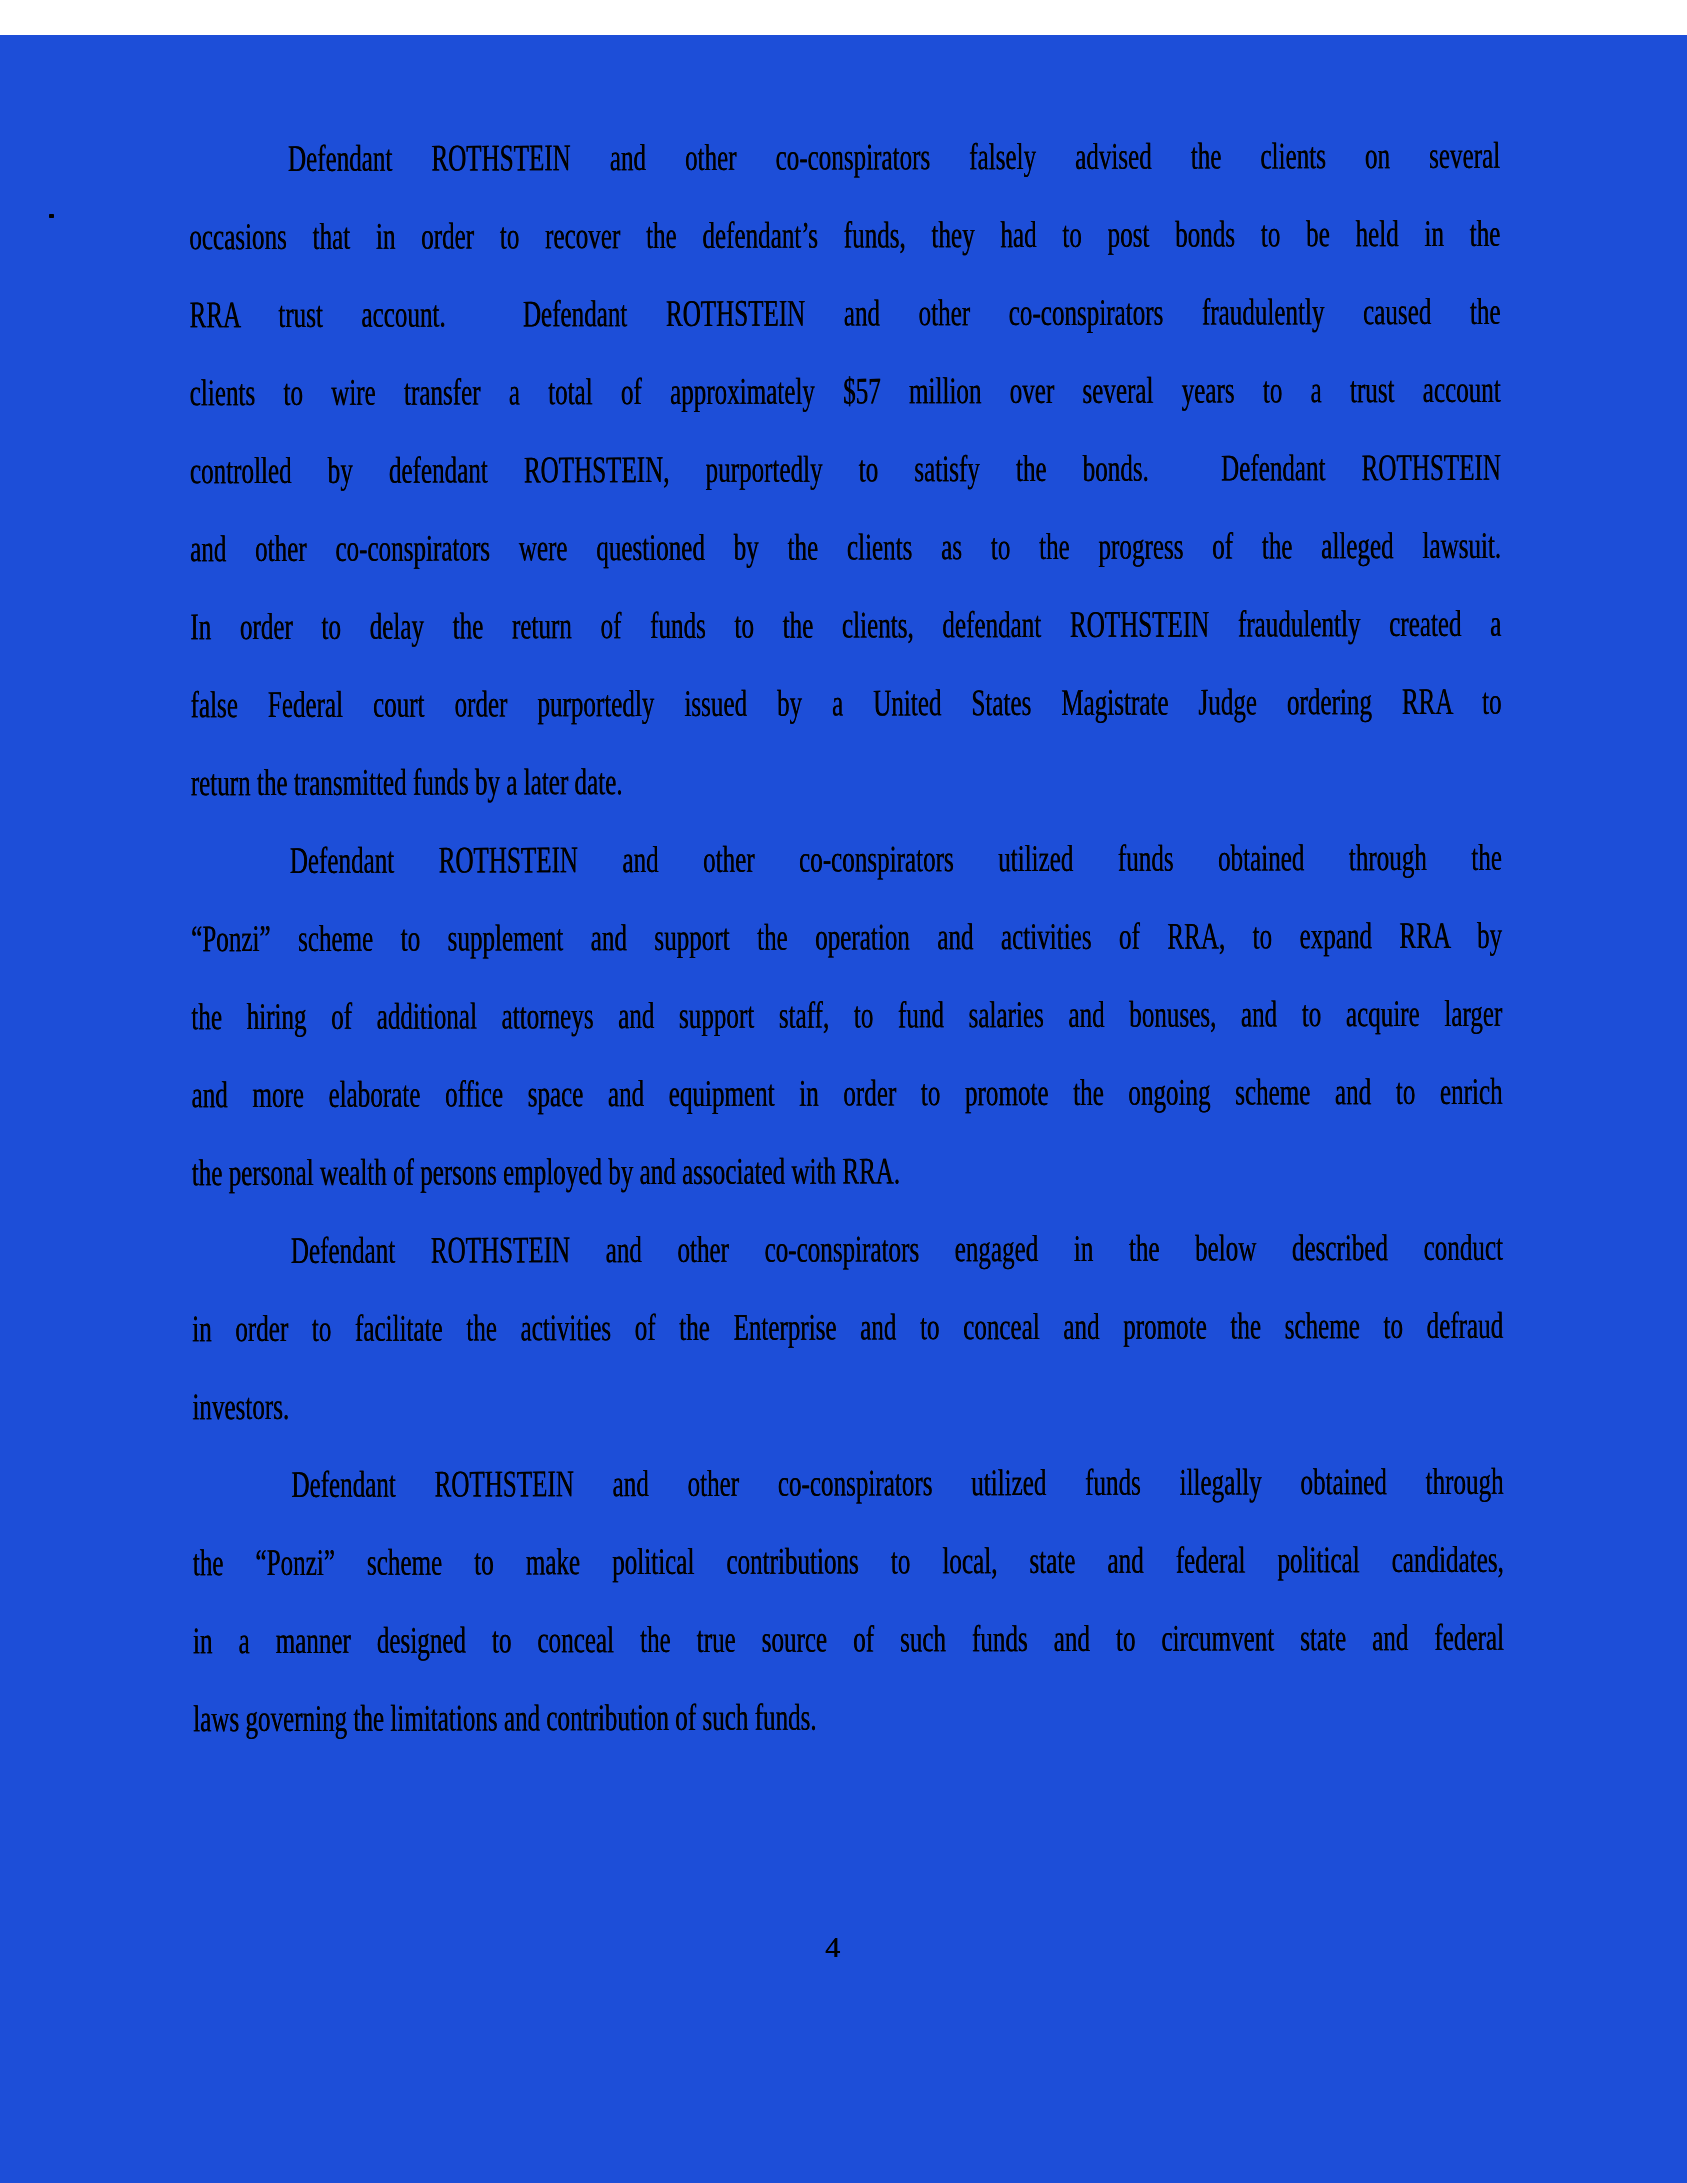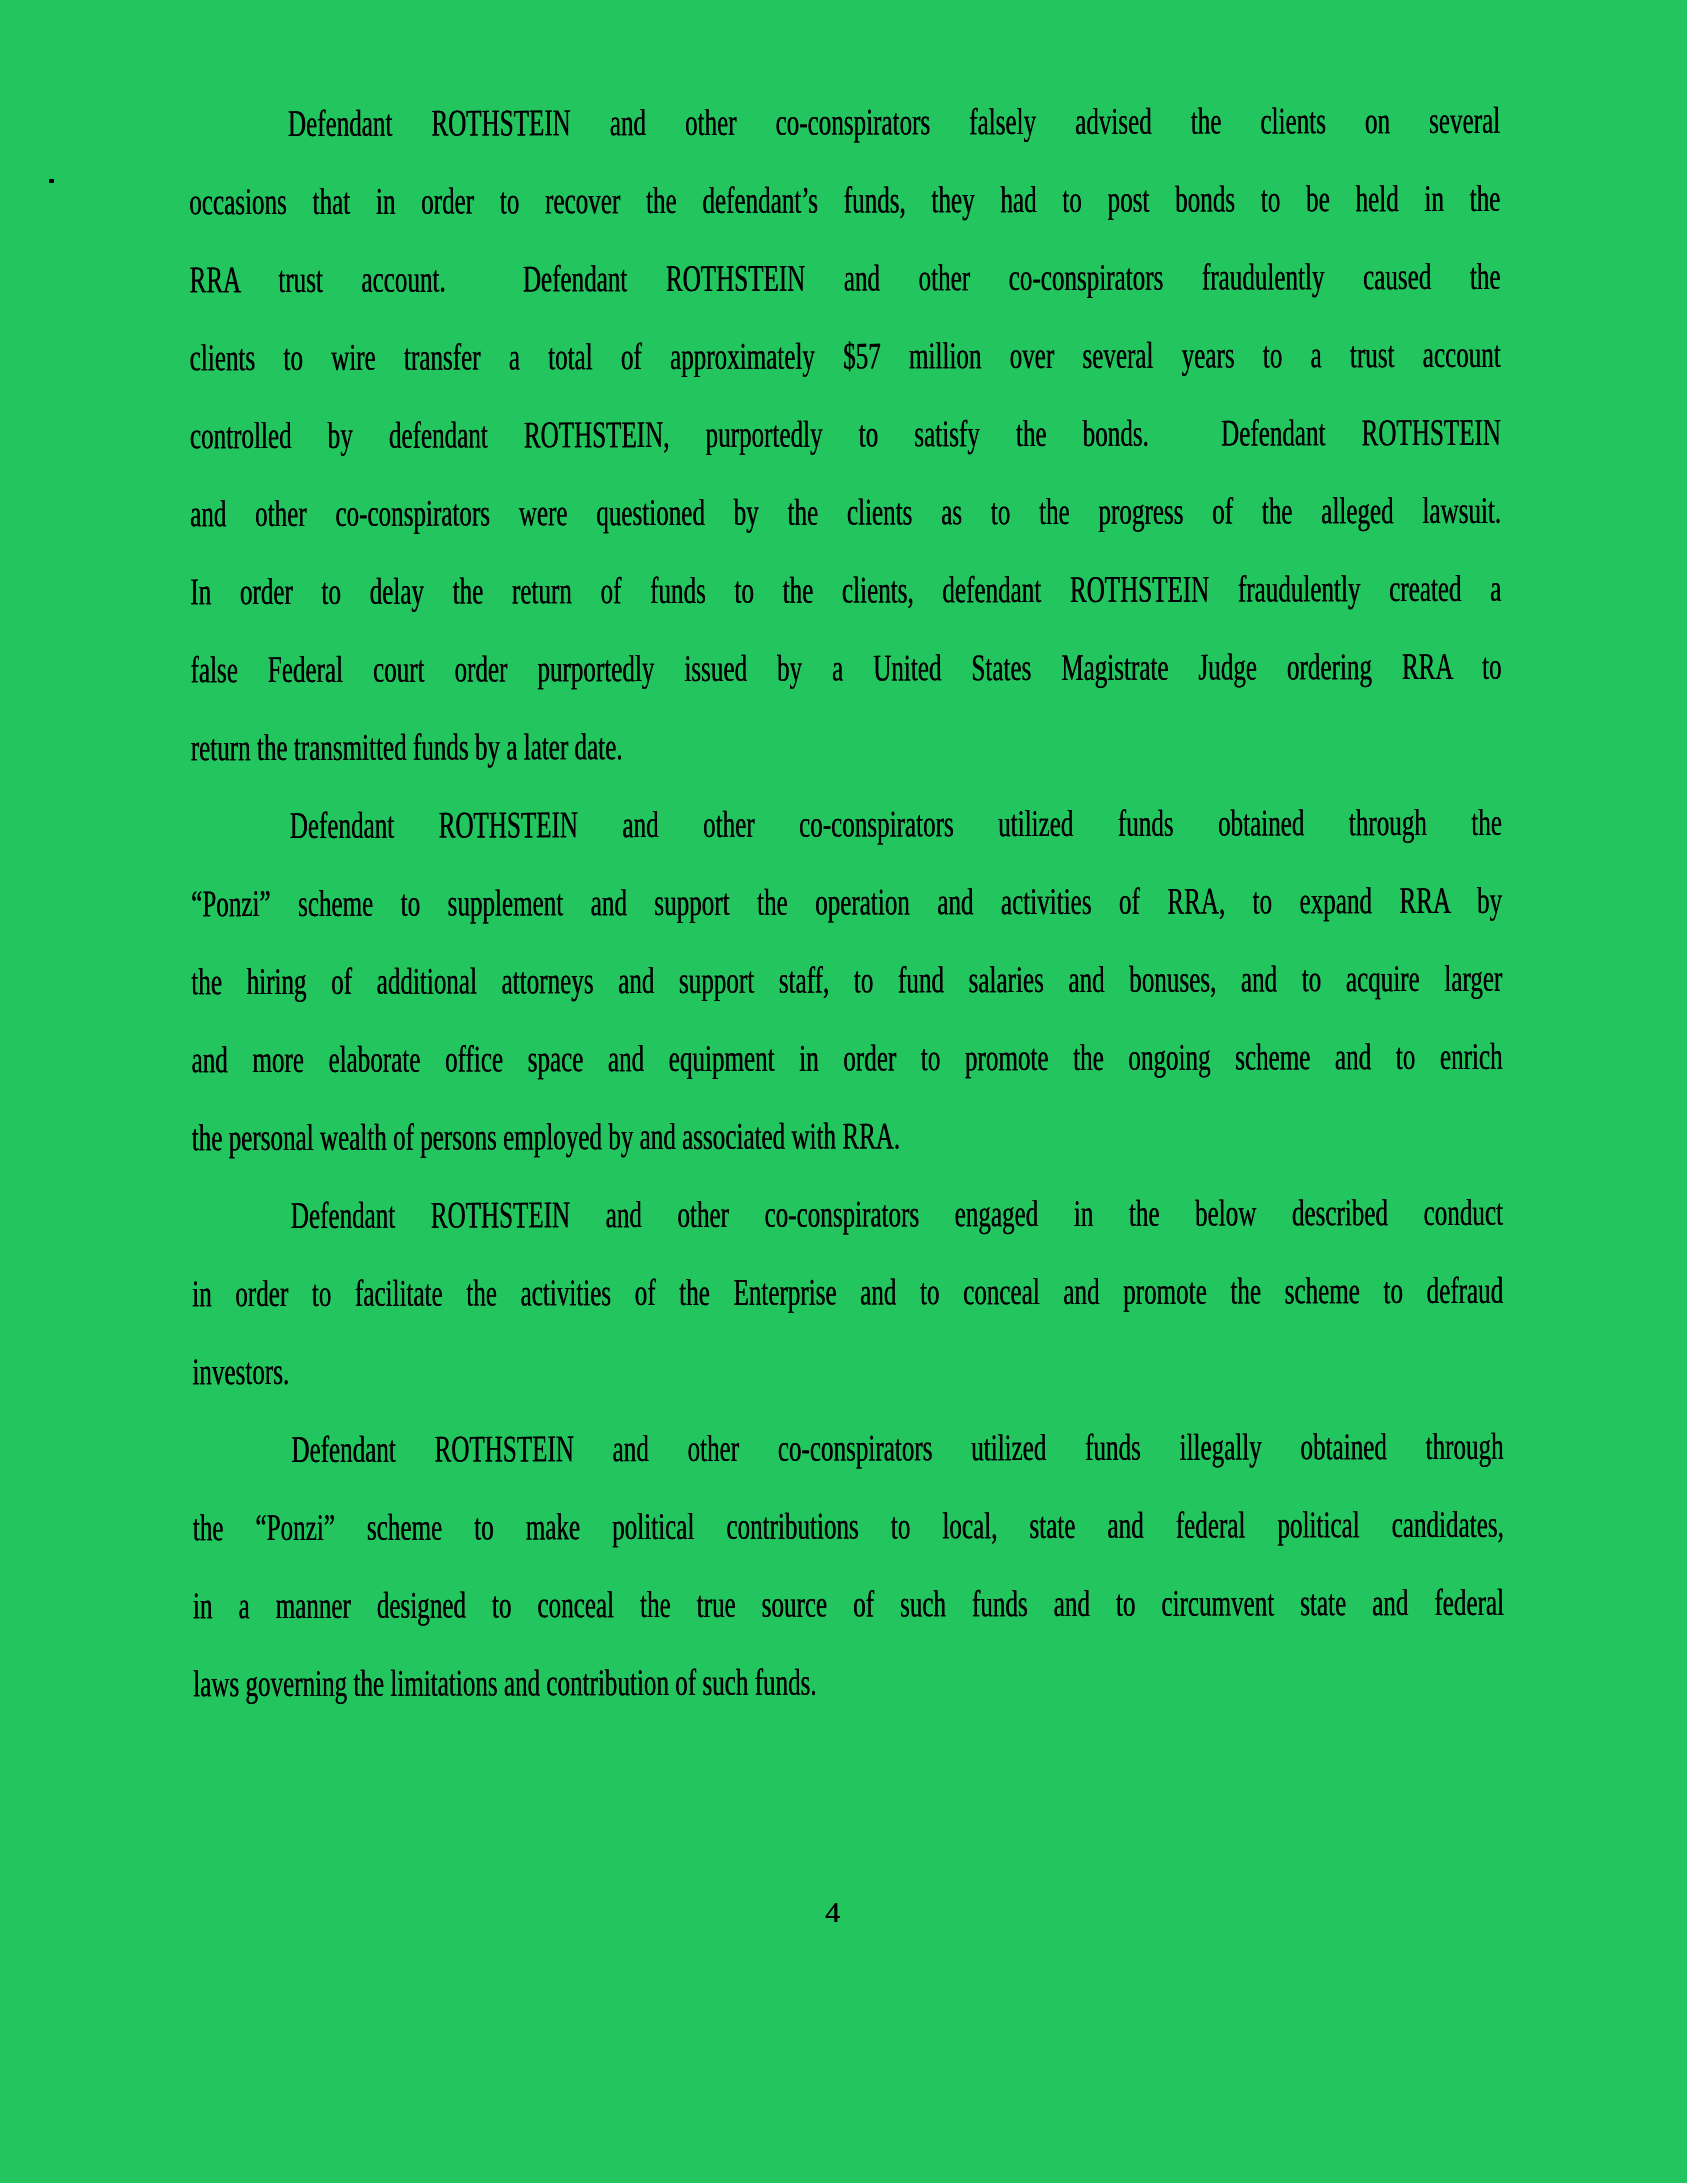--- a/index.html
+++ b/index.html
@@ -11,21 +11,22 @@
     width: 1687px;
     height: 2183px;
     position: relative;
     overflow: hidden;
     font-family: "Liberation Serif", "DejaVu Serif", serif;
     color: #000000;
   }
   .page {
     position: absolute;
     inset: 0;
-    background: #22c55e;
+    background: #1d4ed8;
+    margin-top: 35px;
   }
   .text-block {
     position: absolute;
     left: 191px;
     top: 83px;
     width: 1311px;
     transform: rotate(-0.15deg);
     transform-origin: 50% 50%;
   }
   .line {

